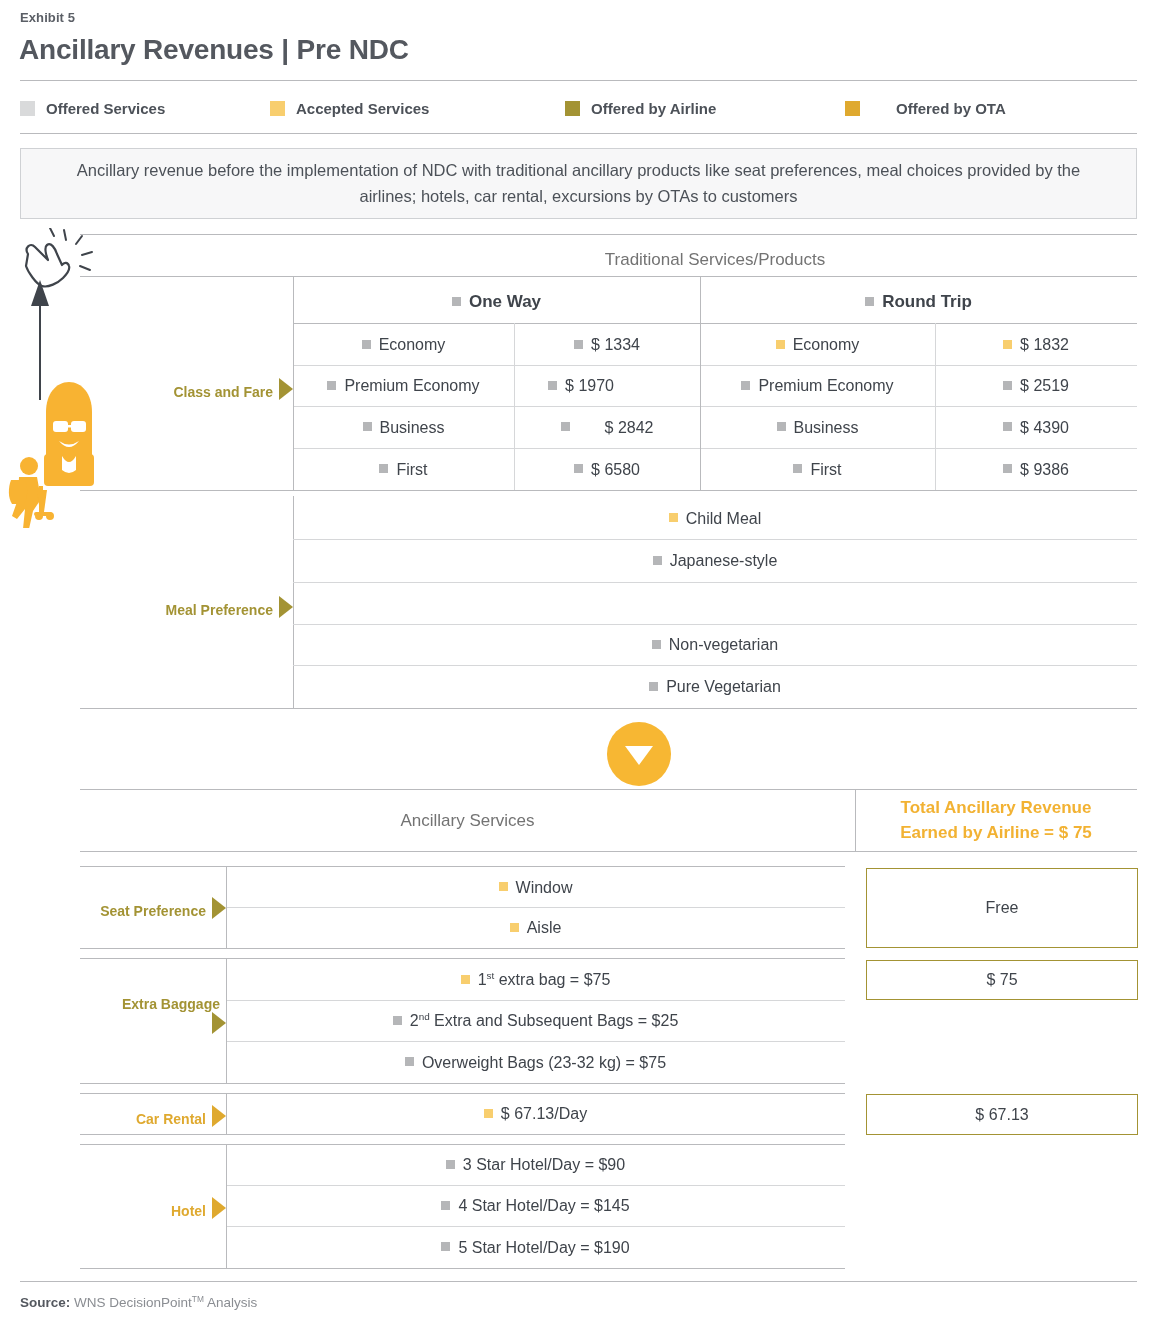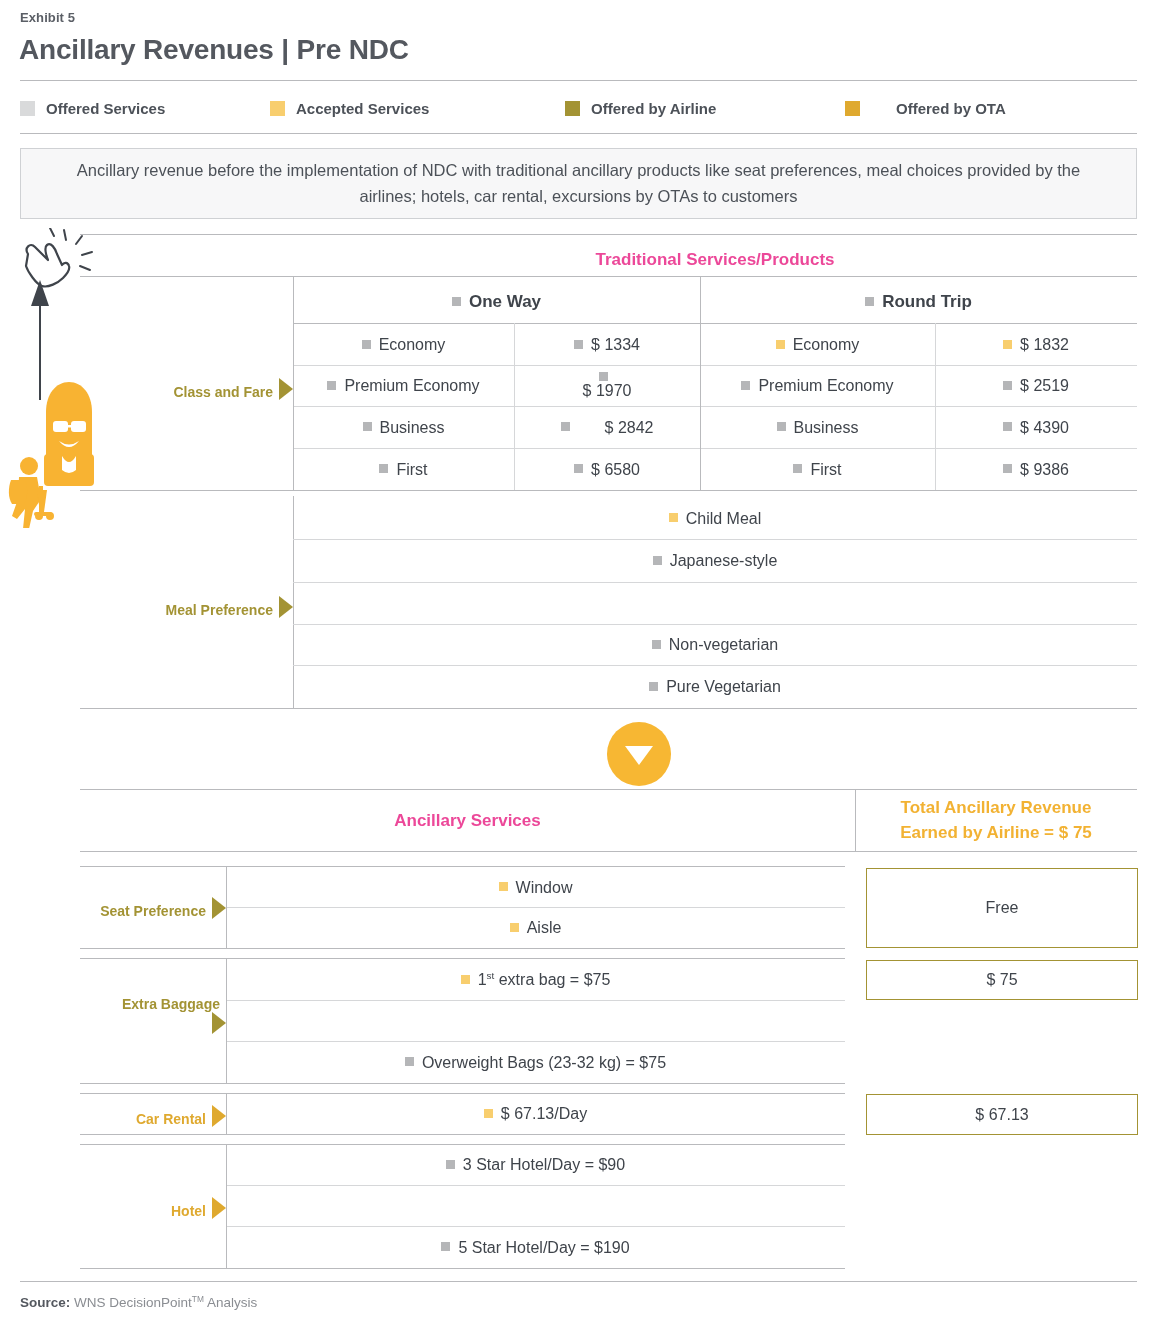--- a/index.html
+++ b/index.html
@@ -96,22 +96,22 @@
     top: -1px;
     flex: none;
   }
   .b-grey { background: #b5b6b8; }
   .b-amber { background: #f8ce6e; }
 
   .section-title {
     position: absolute;
     display: flex; align-items: center; justify-content: center;
     font-size: 17px;
-    font-weight: bold;
-    color: #ec4899;
+    font-weight: normal;
+    color: #737373;
     white-space: nowrap;
   }
   .col-head {
     position: absolute;
     display: flex; align-items: center; justify-content: center;
     font-size: 17px; font-weight: bold; color: #3f444b;
   }
 
   
   .group-label {
@@ -301,21 +301,21 @@
   </div>
   <div class="cell" style="left:935px; top:325px; width:202px; height:40px;">
     <span class="bullet b-amber"></span>
     <span>$ 1832</span>
   </div>
 
   <div class="cell" style="left:293px; top:366px; width:221px; height:40px;">
     <span class="bullet b-grey"></span>
     <span>Premium Economy</span>
   </div>
-  <div class="cell" style="left:514px; top:366px; width:186px; height:40px;flex-direction:column;">
+  <div class="cell" style="left:488px; top:366px; width:186px; height:40px;">
     <span class="bullet b-grey"></span>
     <span>$ 1970</span>
   </div>
   <div class="cell" style="left:700px; top:366px; width:235px; height:40px;">
     <span class="bullet b-grey"></span>
     <span>Premium Economy</span>
   </div>
   <div class="cell" style="left:935px; top:366px; width:202px; height:40px;">
     <span class="bullet b-grey"></span>
     <span>$ 2519</span>
@@ -424,20 +424,24 @@
   <div class="grid-line v" style="left:226px; top:958px; height:125px;"></div>
 
   <div class="group-label olive" style="left:55px; top:1008px; width:171px; height:26px;flex-direction:column;">
     <span class="txt">Extra Baggage</span>
     <span class="tri"></span>
   </div>
   <div class="cell" style="left:226px; top:960px; width:619px; height:40px;">
     <span class="bullet b-amber"></span>
     <span><span>1</span><sup>st</sup><span> extra bag = $75</span></span>
   </div>
+  <div class="cell" style="left:226px; top:1001px; width:619px; height:40px;">
+    <span class="bullet b-grey"></span>
+    <span><span>2</span><sup>nd</sup><span> Extra and Subsequent Bags = $25</span></span>
+  </div>
   <div class="cell" style="left:226px; top:1042px; width:619px; height:41px;">
     <span class="bullet b-grey"></span>
     <span>Overweight Bags (23-32 kg) = $75</span>
   </div>
   <div class="rev-box" style="left:866px; top:960px; width:272px; height:40px;">$ 75</div>
 
   <div class="grid-line h" style="left:80px; top:1093px; width:765px;"></div>
   <div class="grid-line h" style="left:80px; top:1134px; width:765px;"></div>
   <div class="grid-line v" style="left:226px; top:1093px; height:41px;"></div>
 
@@ -458,20 +462,24 @@
   <div class="grid-line v" style="left:226px; top:1144px; height:124px;"></div>
 
   <div class="group-label gold" style="left:55px; top:1193px; width:171px; height:26px;">
     <span class="txt">Hotel</span>
     <span class="tri"></span>
   </div>
   <div class="cell" style="left:226px; top:1145px; width:619px; height:40px;">
     <span class="bullet b-grey"></span>
     <span>3 Star Hotel/Day = $90</span>
   </div>
+  <div class="cell" style="left:226px; top:1186px; width:619px; height:40px;">
+    <span class="bullet b-grey"></span>
+    <span>4 Star Hotel/Day = $145</span>
+  </div>
   <div class="cell" style="left:226px; top:1227px; width:619px; height:41px;">
     <span class="bullet b-grey"></span>
     <span>5 Star Hotel/Day = $190</span>
   </div>
 
   <div class="rule footer-rule"></div>
   <div class="source">
     <b>Source:</b>
     <span>WNS DecisionPoint</span><sup>TM</sup><span> Analysis</span>
   </div>

